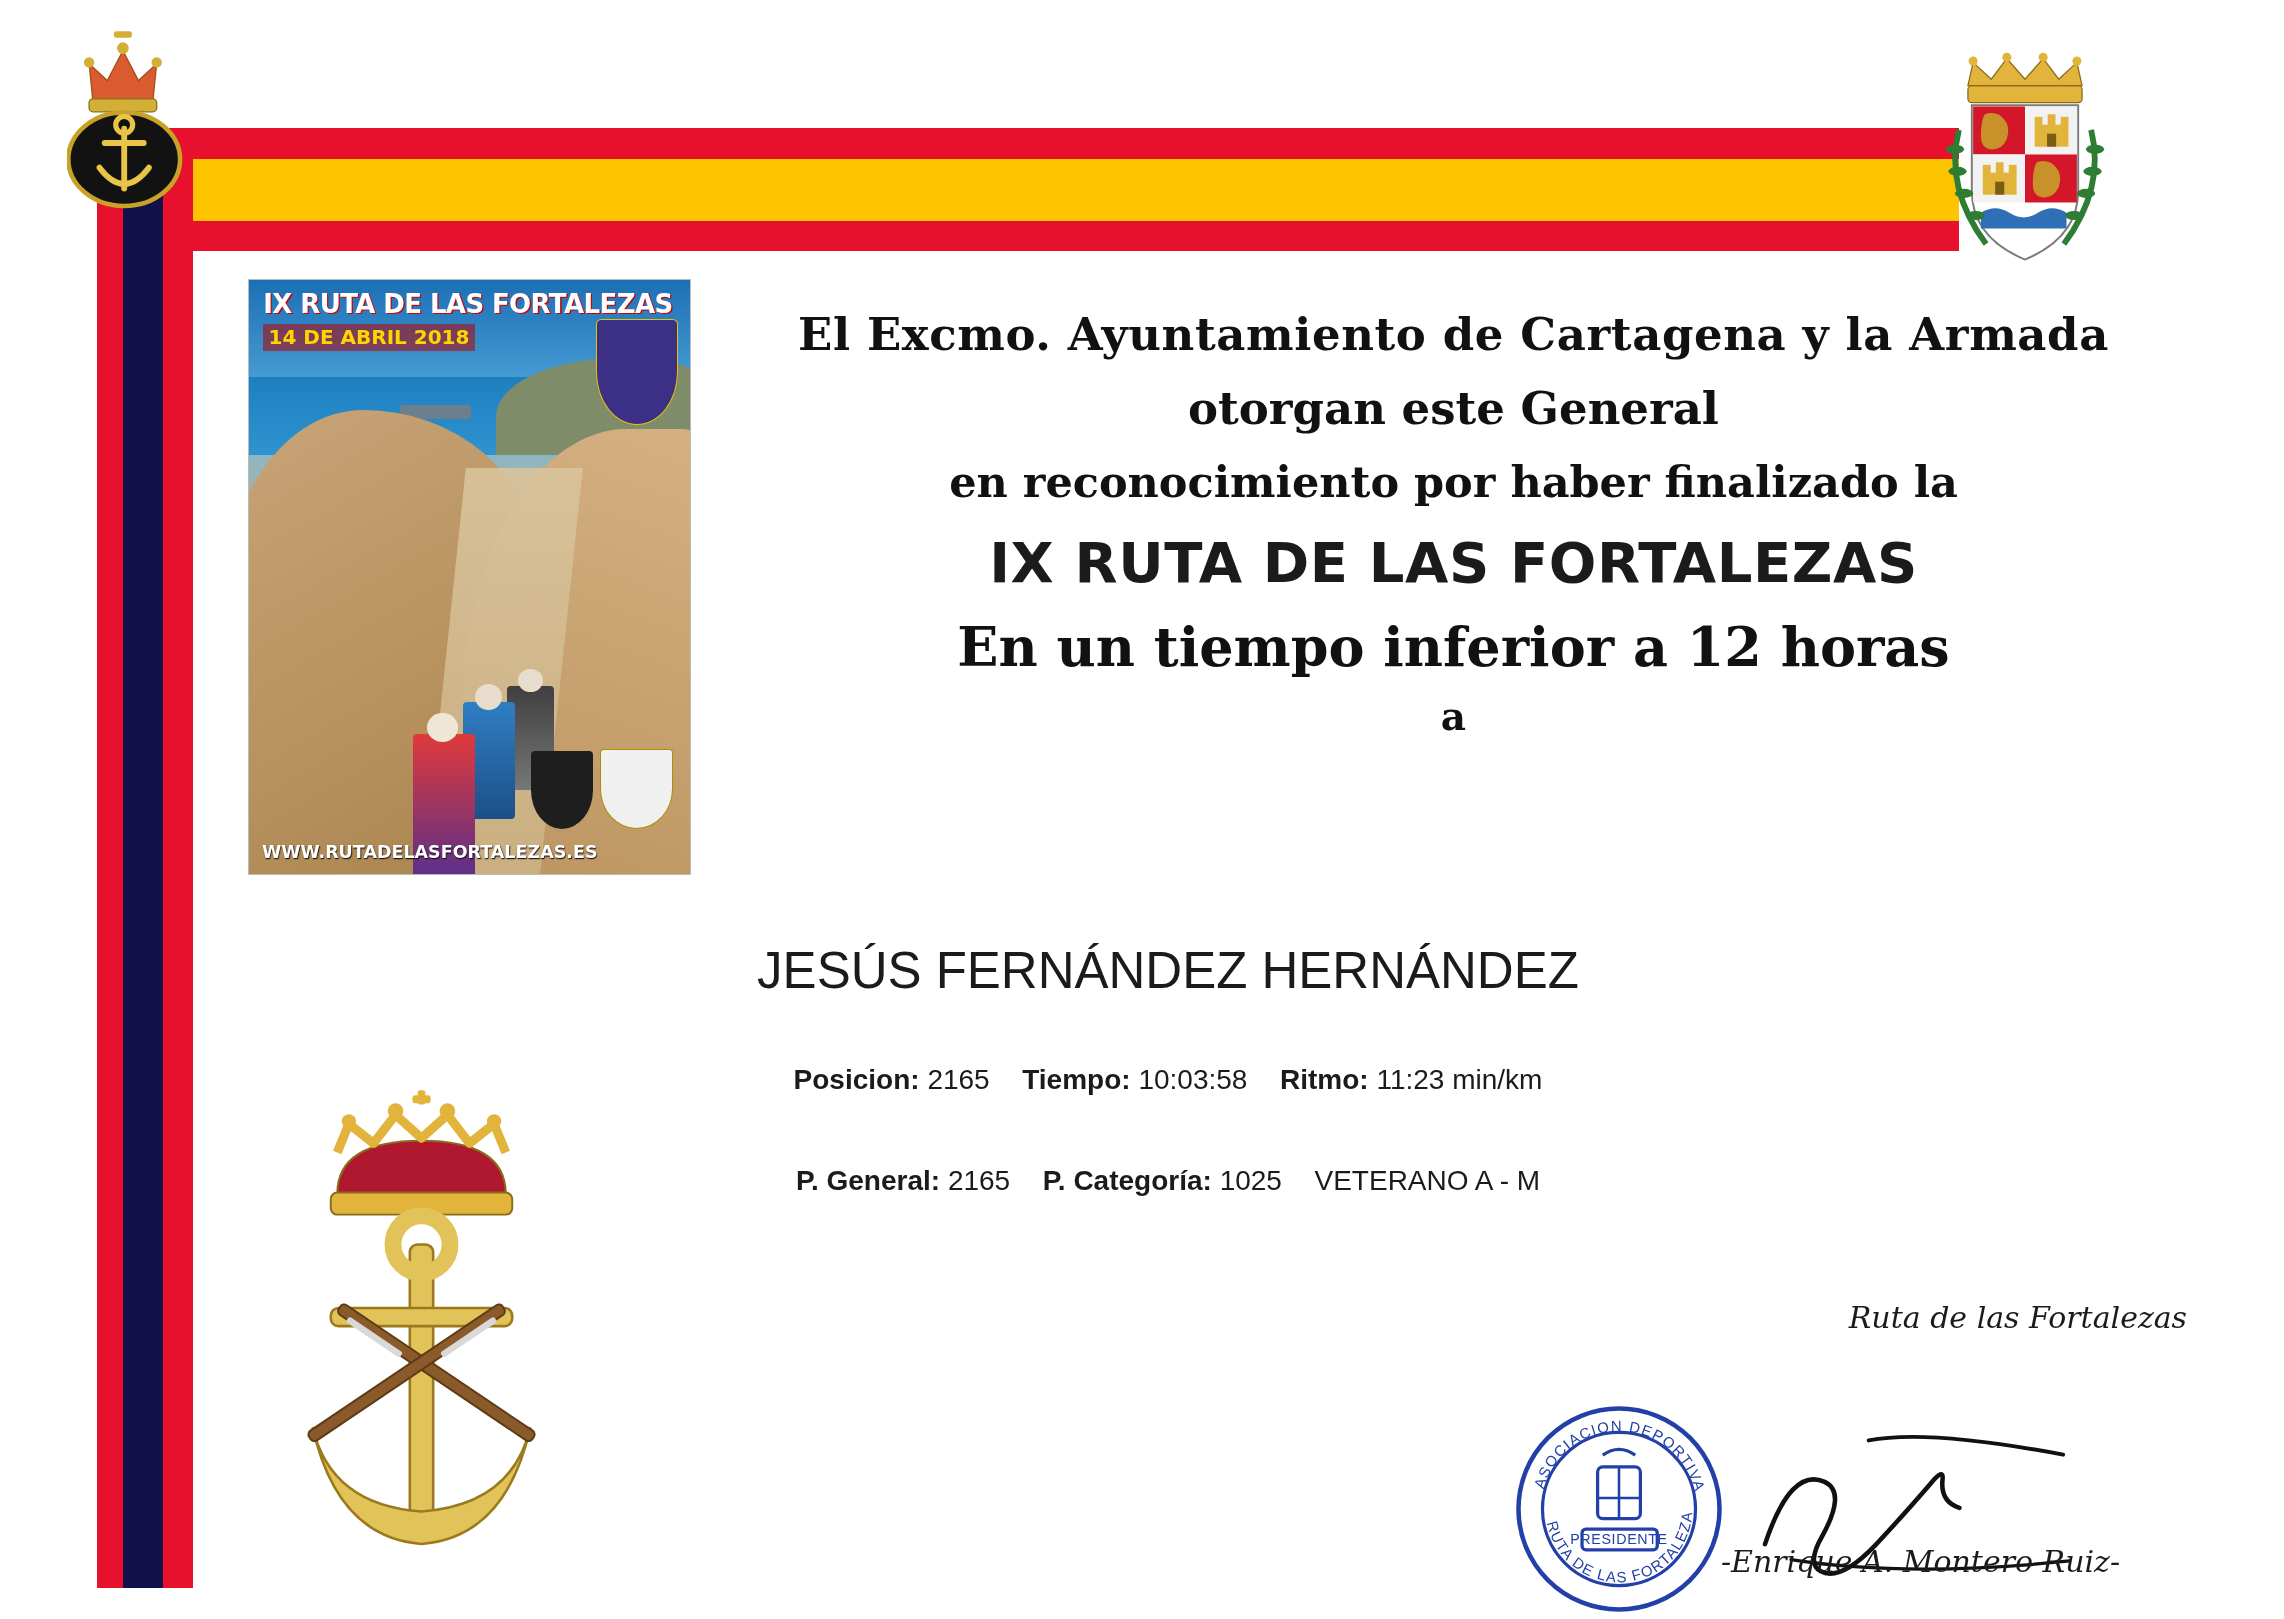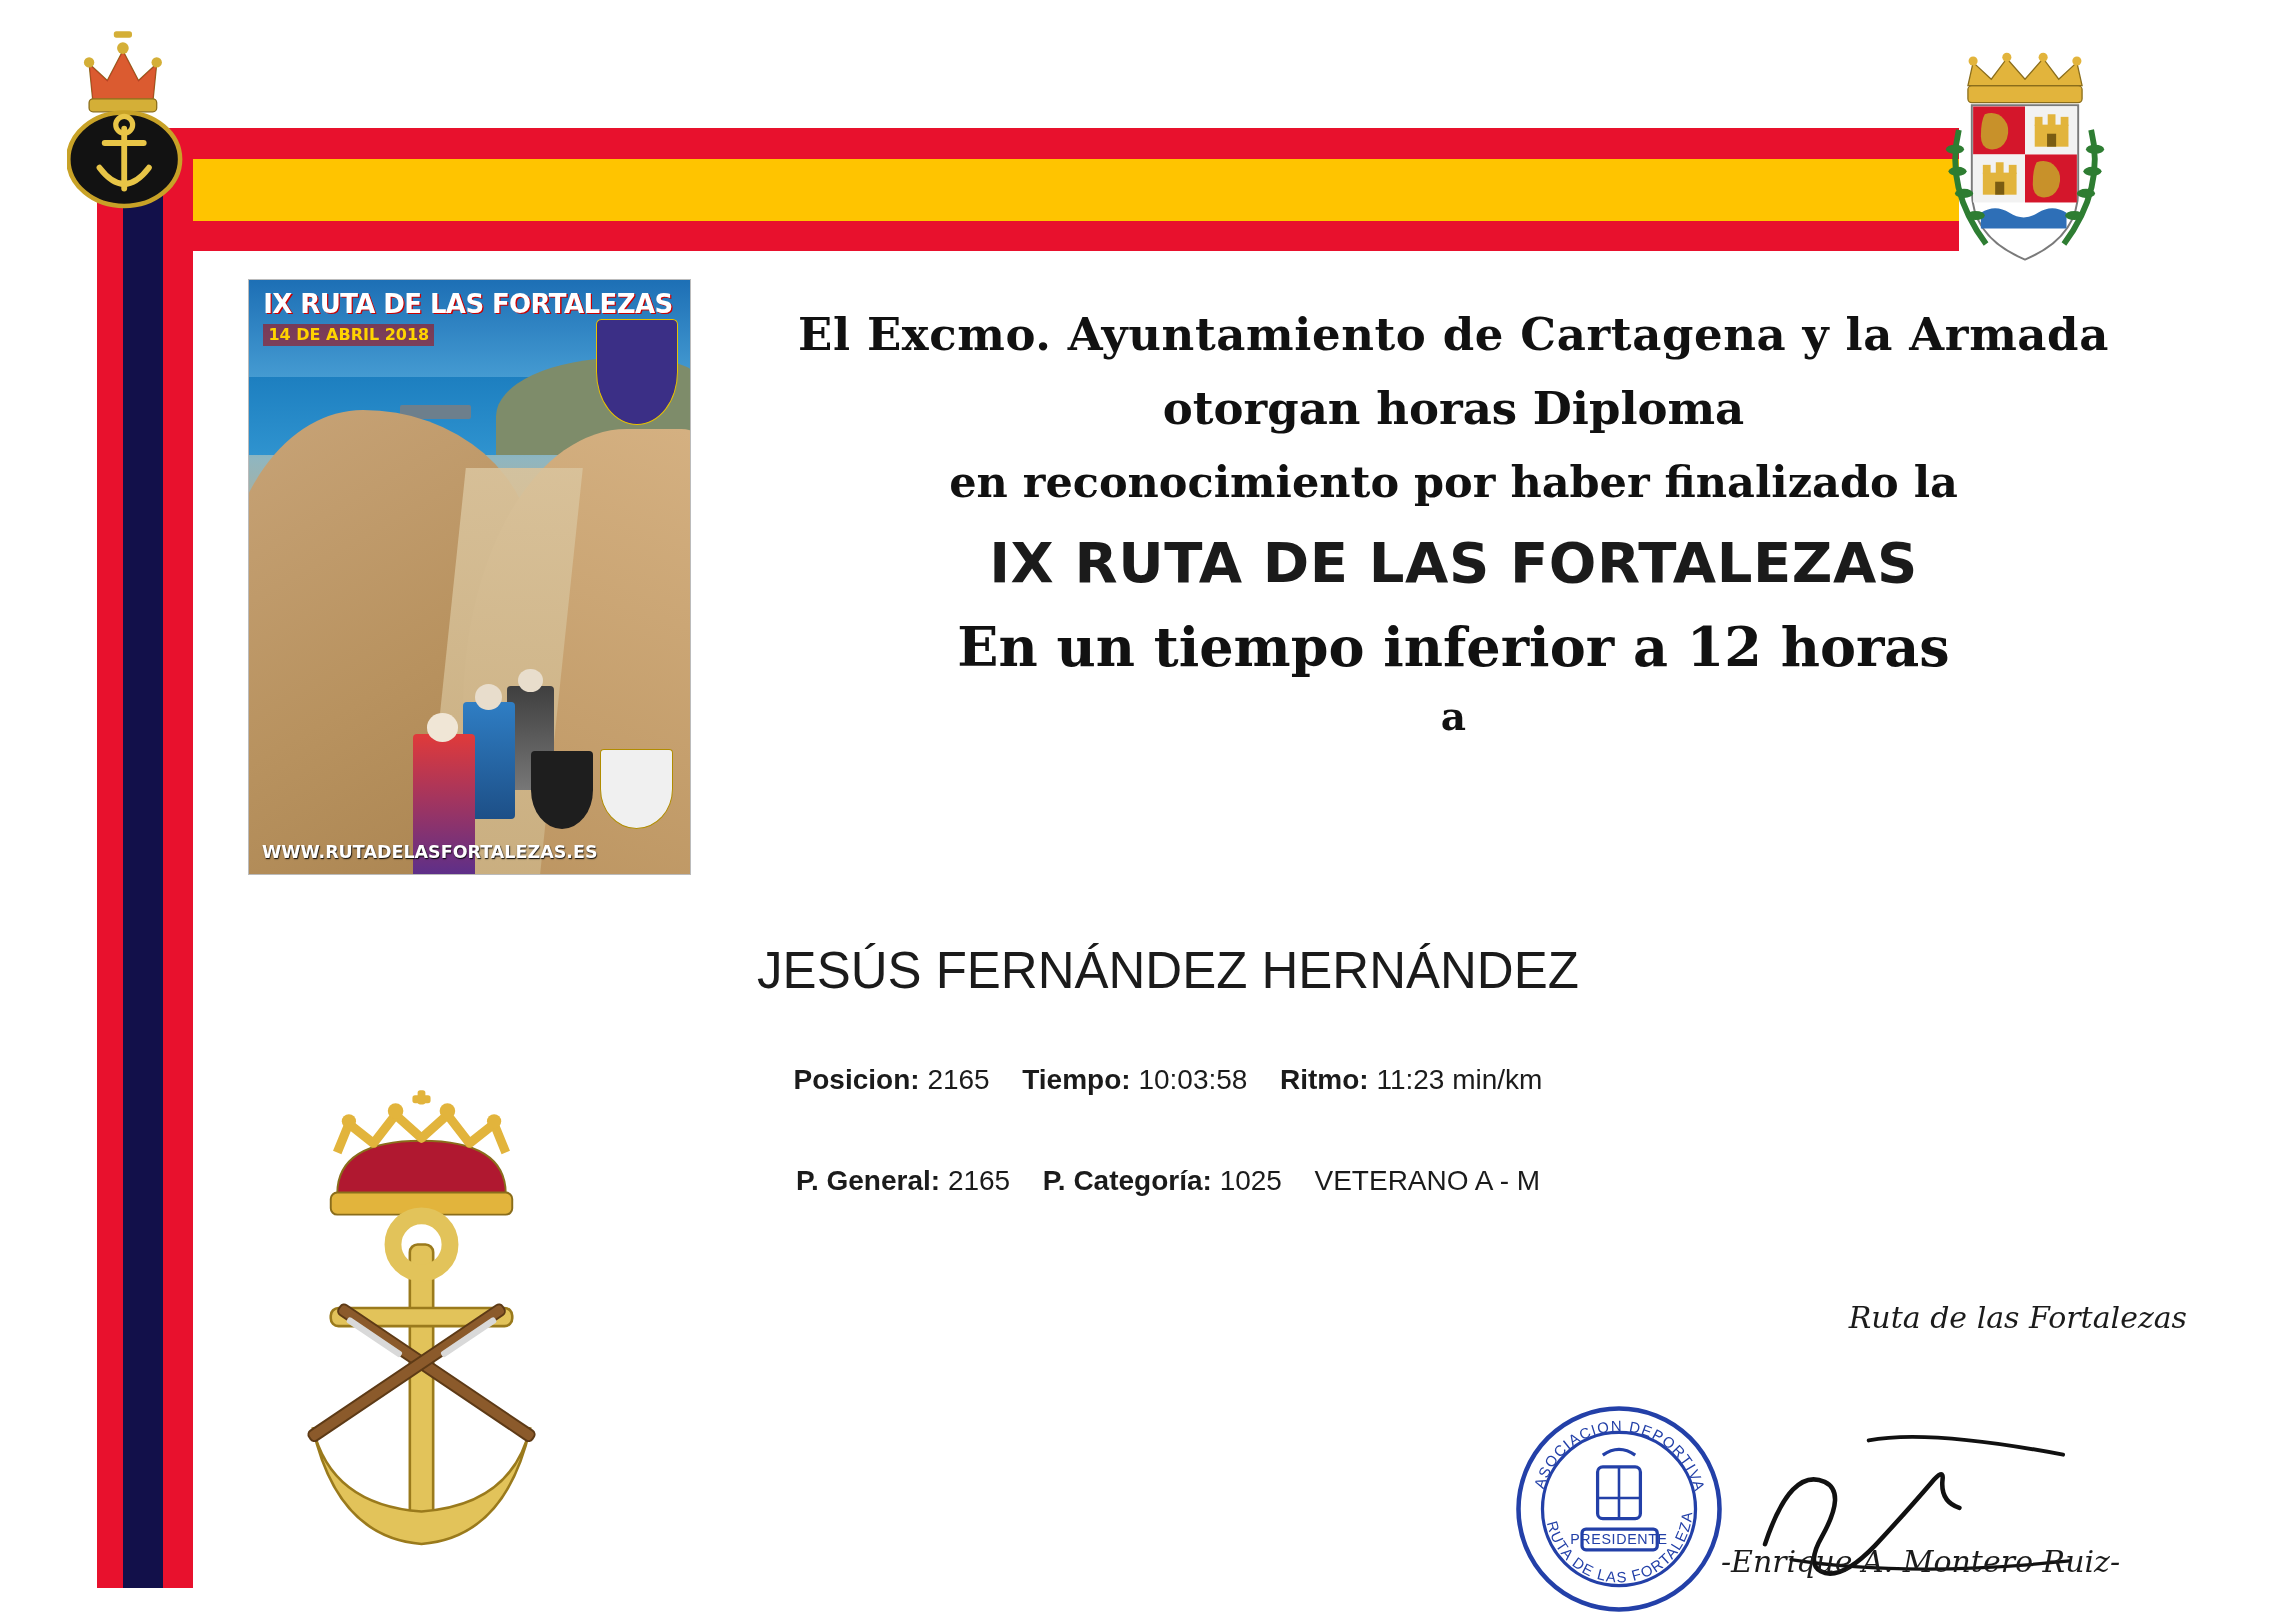--- a/index.html
+++ b/index.html
@@ -136,21 +136,21 @@
     font-size: 26px;
     letter-spacing: -0.6px;
     color: #ffffff;
     text-shadow: 1.3px 1.3px 0 #c00;
     white-space: nowrap;
   }
   #event-poster .poster-date {
     position: absolute; left: 14.3px; top: 44px;
     font-family: "DejaVu Sans", sans-serif;
     font-weight: bold;
-    font-size: 16px;
+    font-size: 20px;
     color: #ffd400;
     background: rgba(180,0,0,.55);
     padding: 1.3px 5.2px;
     white-space: nowrap;
   }
   #event-poster .poster-url {
     position: absolute; left: 13px; bottom: 11.7px;
     font-family: "DejaVu Sans", sans-serif;
     font-weight: bold;
     font-size: 17.5px;
@@ -393,21 +393,21 @@
   <div class="poster-badge-tr"></div>
   <div class="poster-badge-br1"></div>
   <div class="poster-badge-br2"></div>
   <div class="poster-title">IX RUTA DE LAS FORTALEZAS</div>
   <div class="poster-date">14 DE ABRIL 2018</div>
   <div class="poster-url">WWW.RUTADELASFORTALEZAS.ES</div>
 </div>
 
 <div id="main-text">
   <div id="line-1" class="script-line">El Excmo. Ayuntamiento de Cartagena y la Armada</div>
-  <div id="line-2" class="script-line">otorgan horas Diploma</div>
+  <div id="line-2" class="script-line">otorgan este General</div>
   <div id="line-3" class="script-line">en reconocimiento por haber finalizado la</div>
   <div id="event-name">IX RUTA DE LAS FORTALEZAS</div>
   <div id="line-4" class="script-line">En un tiempo inferior a 12 horas</div>
   <div id="line-5" class="script-line">a</div>
 </div>
 
 <div id="recipient-name">JESÚS FERNÁNDEZ HERNÁNDEZ</div>
 
 <div id="results-line-1">
   <span class="lbl">Posicion:</span>

